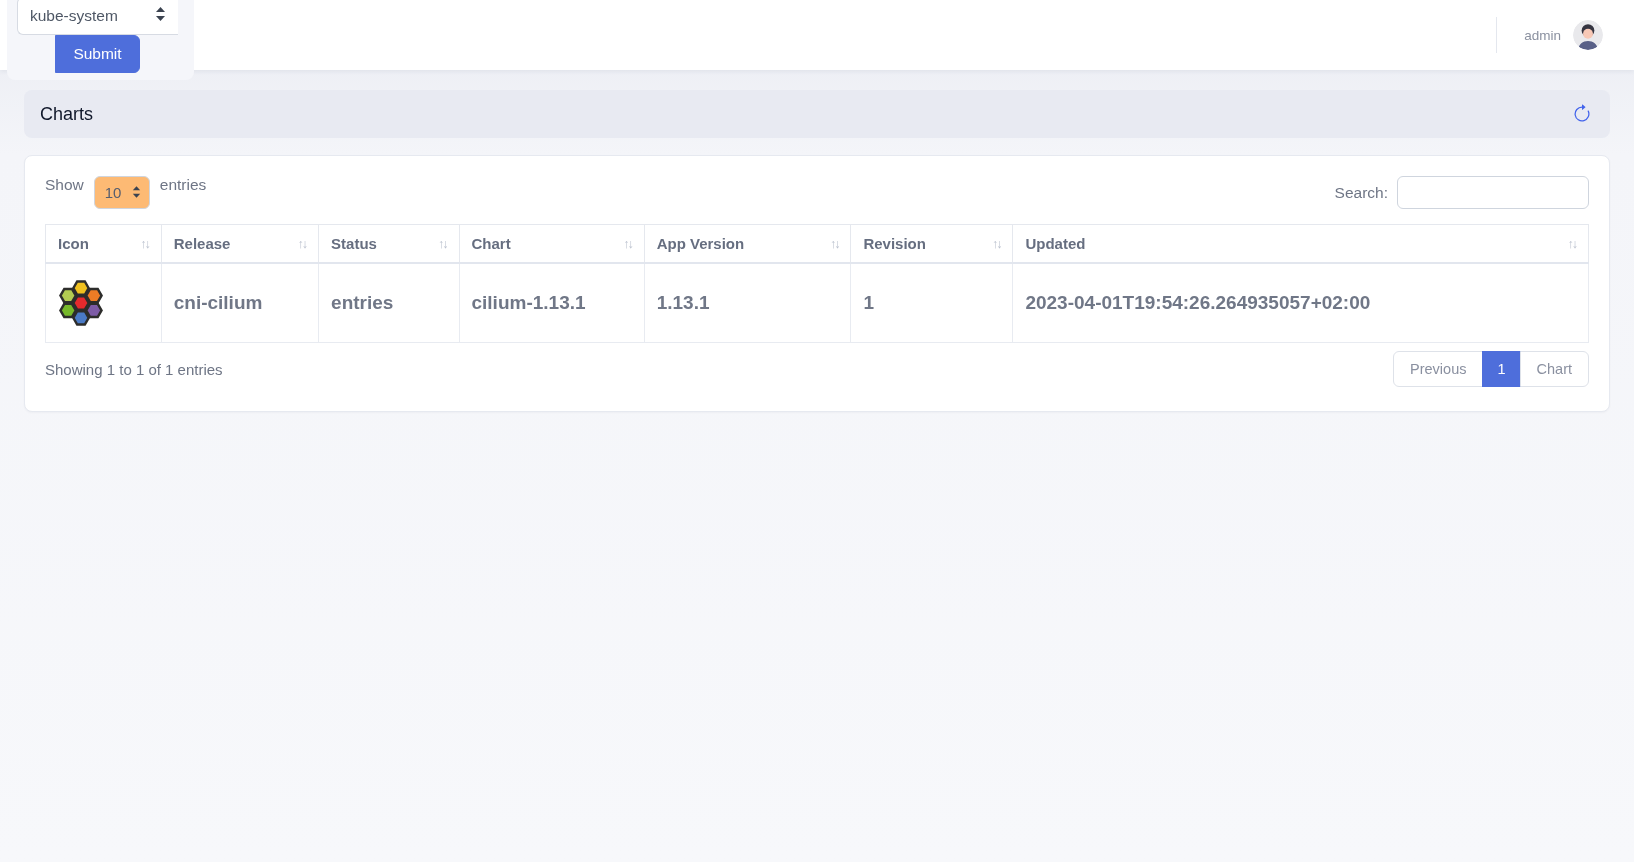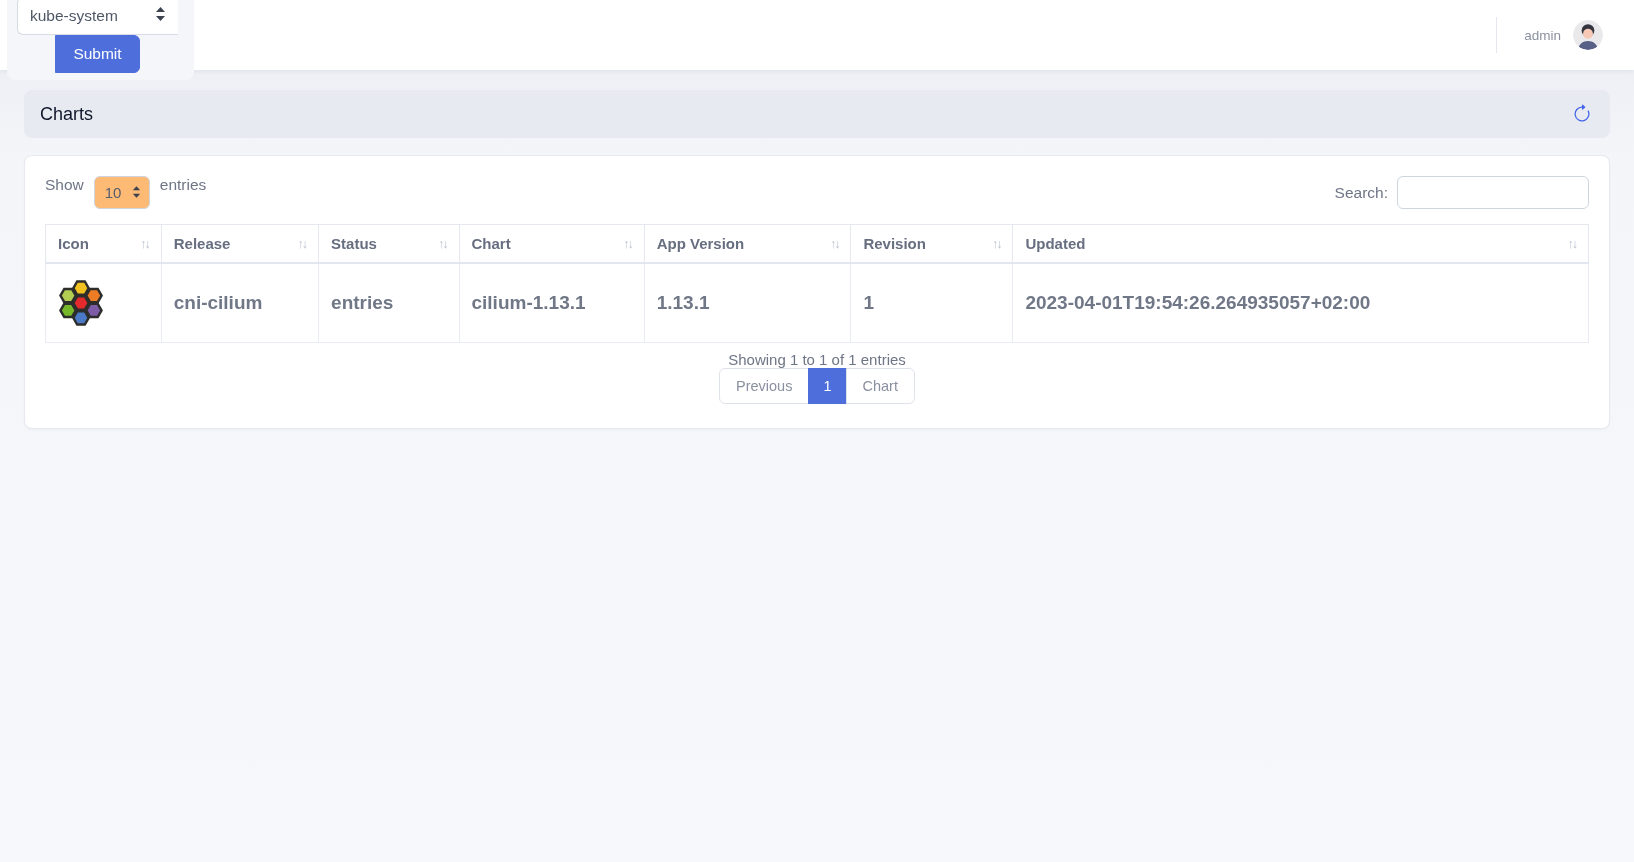--- a/index.html
+++ b/index.html
@@ -83,21 +83,21 @@
   .sort-glyph { font-size:12.5px; color:#bcc2cf; letter-spacing:-2px; margin-left:8px; font-weight:normal; }
   .data-table td {
     border:1px solid #e8ebf1; padding:14px 12px; font-size:19px; color:#707787;
     vertical-align:middle;
     font-weight:bold;
   }
   .col-icon{width:7.5%} .col-release{width:10.2%} .col-status{width:9.1%}
   .col-chart{width:12%} .col-appver{width:13.4%} .col-rev{width:10.5%} .col-upd{width:37.3%}
   .row-icon { display:block; }
 
-  .table-footer { display:flex; align-items:center; justify-content:space-between; margin-top:8px;flex-direction:column; }
+  .table-footer { display:flex; align-items:center; justify-content:space-between; margin-top:8px; }
   .info-text { font-size:15px; color:#6e7585; }
   .pagination { display:flex;align-items:center; }
   .page-item {
     border:1px solid #dee2e9; background:#fff; color:#8a90a0;
     font-size:14.5px; padding:9px 16px; cursor:pointer; margin-left:-1px;
     font-family:"Liberation Sans",sans-serif;
   }
   .page-item.first { border-radius:6px 0 0 6px; margin-left:0; }
   .page-item.last { border-radius:0 6px 6px 0; }
   .page-item.active { background:#4e6edb; border-color:#4e6edb; color:#fff; padding:9px 14px; }

